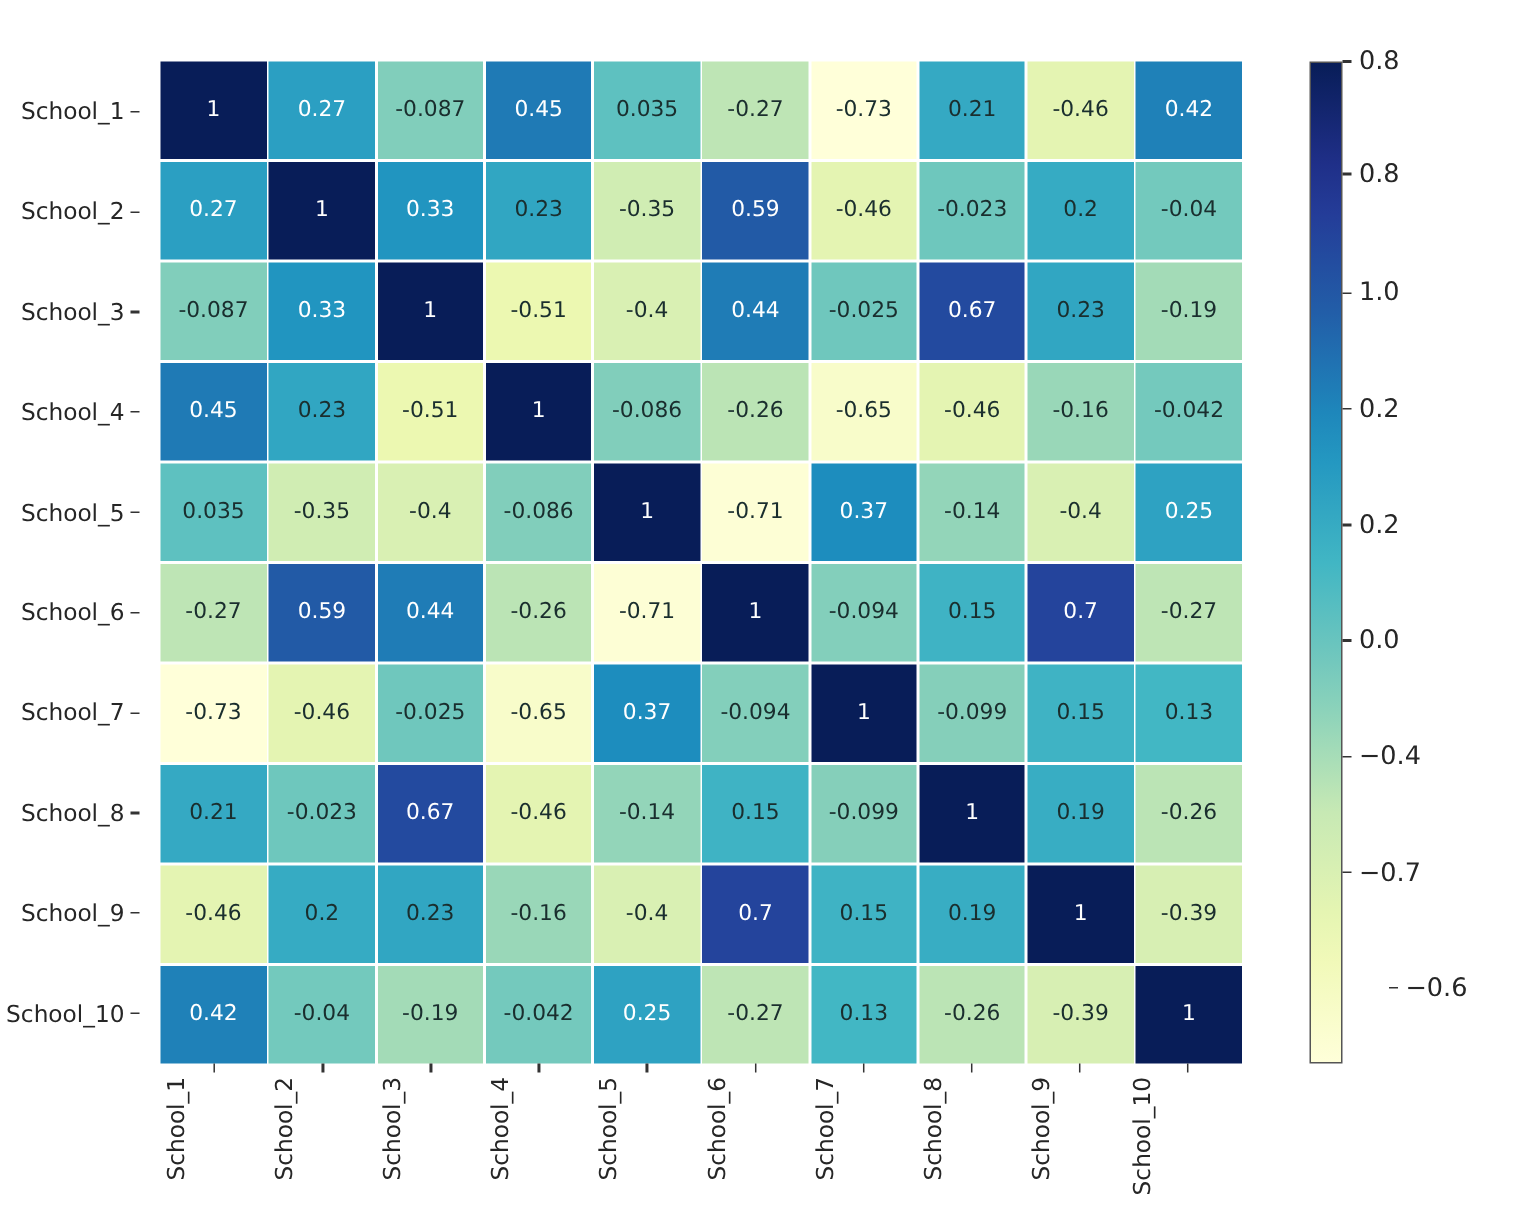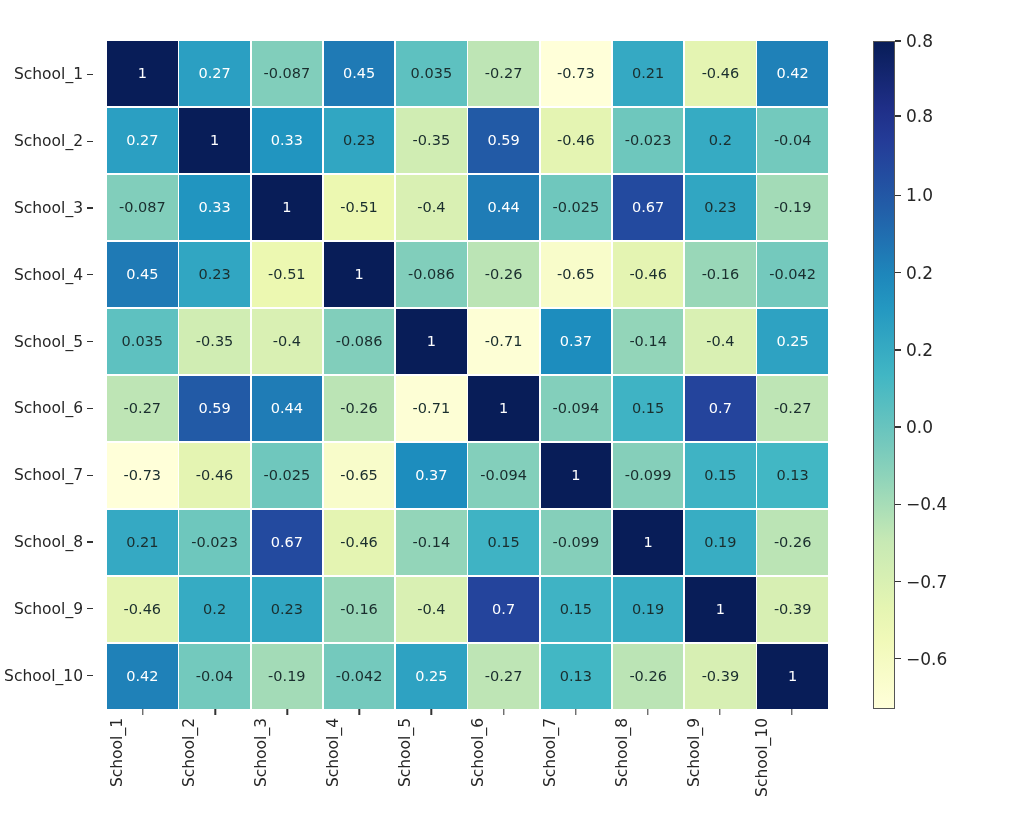--- a/index.html
+++ b/index.html
@@ -589,19 +589,19 @@
         <span class="cb-tick-label">0.0</span>
       </div>
       <div class="cb-tick" style="top: 463.353px;">
         <span class="cb-tick-mark"></span>
         <span class="cb-tick-label">−0.4</span>
       </div>
       <div class="cb-tick" style="top: 540.578px;">
         <span class="cb-tick-mark"></span>
         <span class="cb-tick-label">−0.7</span>
       </div>
-      <div class="cb-tick" style="top: 617.803px;">
+      <div class="cb-tick" style="top: 617.803px; padding-left: 31px;">
         <span class="cb-tick-mark"></span>
         <span class="cb-tick-label">−0.6</span>
       </div>
     </div>
 
 </div>
 
 </body></html>

